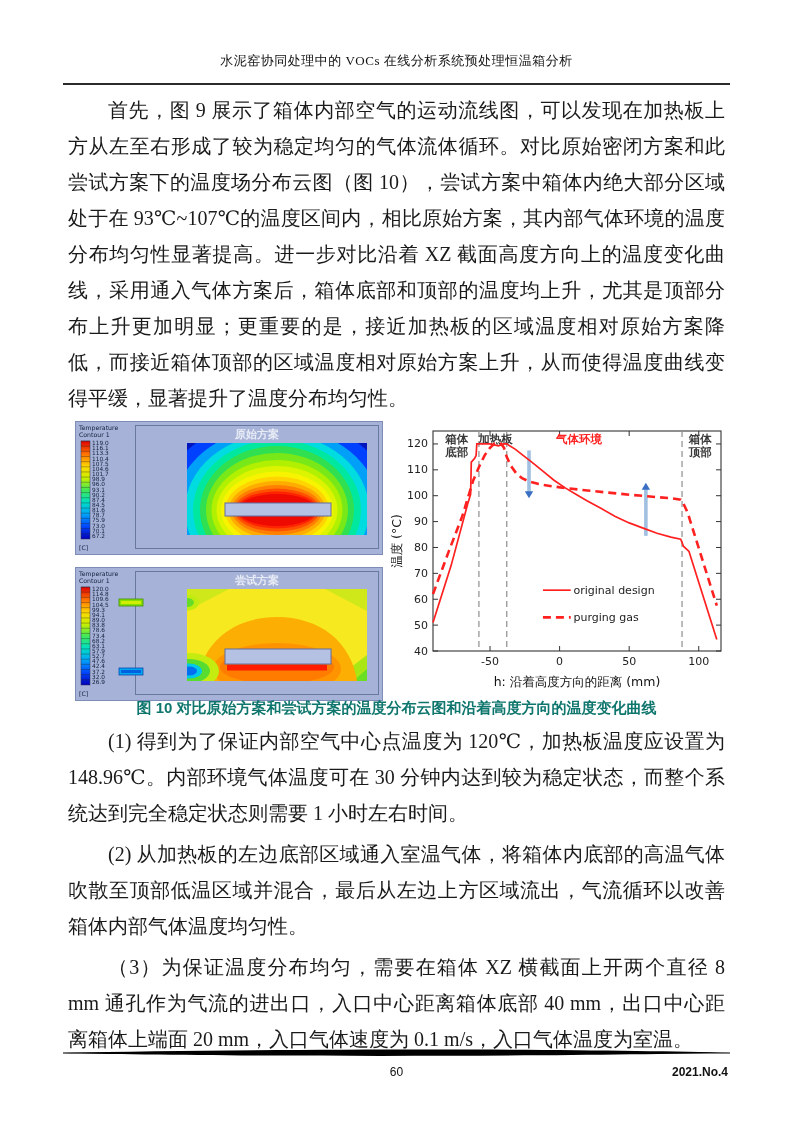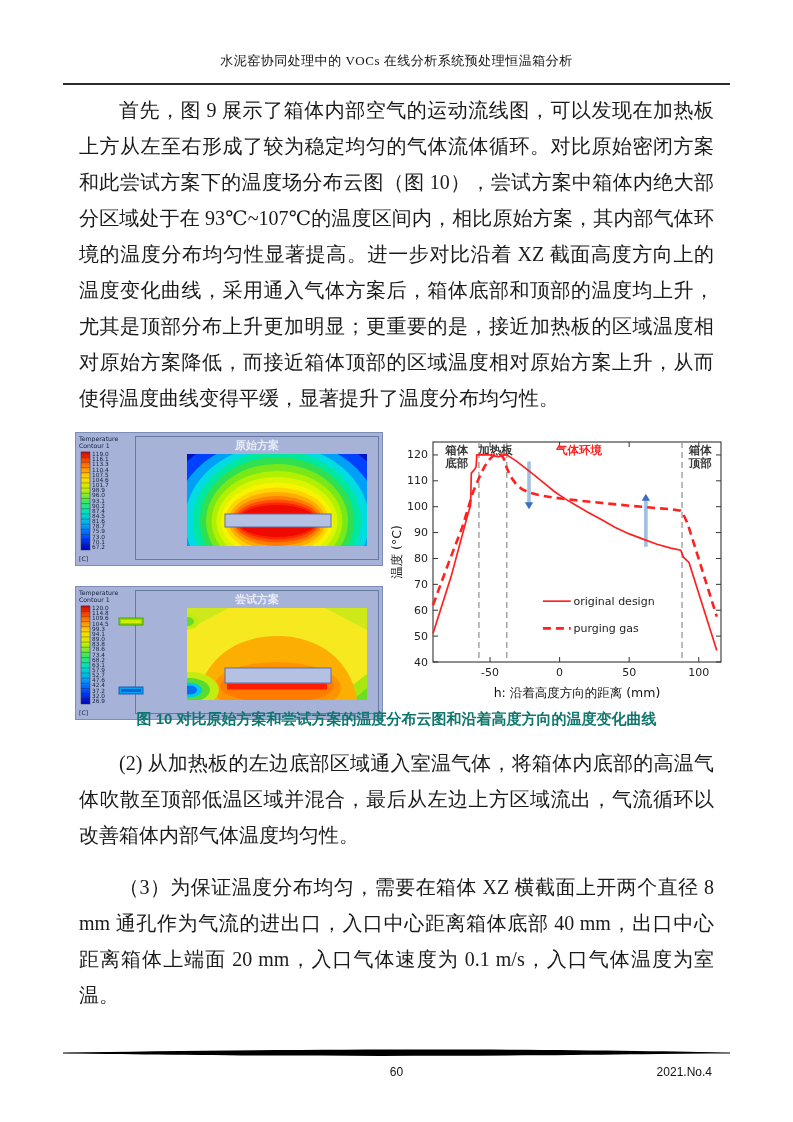--- a/index.html
+++ b/index.html
@@ -1,35 +1,35 @@
 <!DOCTYPE html>
 <html><head>
 <meta charset="utf-8">
 <style>
   html,body{margin:0;padding:0;background:#888;}
   .page{position:relative;width:793px;height:1122px;background:#ffffff;margin:0 auto;overflow:hidden;
         font-family:"Liberation Serif","DejaVu Serif",serif;color:#1a1a1a;padding-left:39px;}
   .content{position:absolute;left:63px;width:667px;top:0;}
   .header-title{margin-top:52px;text-align:center;font-size:13px;letter-spacing:.5px;color:#111;}
   .header-rule{margin-top:13px;border-top:2px solid #2b2b2b;height:0;}
-  p.para{font-size:20px;line-height:36px;text-align:justify;text-indent:2em;margin:16px;}
+  p.para{font-size:20px;line-height:36px;text-align:justify;text-indent:2em;margin:5px;}
   #p1{margin-top:7px;}
   .figure{margin-top:0;height:272px;display:flex;align-items:flex-start;padding-left:12px;}
-  .panels{display:flex;flex-direction:column;gap:20px;width:308px;flex:none;}
+  .panels{display:flex;flex-direction:column;gap:12px;width:308px;flex:none;}
   .panels svg{display:block;}
   .chart-wrap{flex:none;margin-left:6px;}
   svg text{font-family:"DejaVu Sans","Liberation Sans",sans-serif;}
   .caption{margin-top:6px;text-align:center;font-size:15px;font-weight:bold;
            font-family:"Liberation Sans","DejaVu Sans",sans-serif;color:#0f766e;}
   .after-fig{margin-top:8px;}
   .footer{position:absolute;left:63px;width:667px;top:1044px;}
   .footer-row{position:relative;margin-top:3px;height:16px;
               font-family:"Liberation Sans","DejaVu Sans",sans-serif;font-size:12px;color:#111;}
   .page-num{position:absolute;left:0;right:0;text-align:center;}
-  .issue{position:absolute;right:18px;}
+  .issue{position:absolute;right:2px;font-weight:bold;}
 </style>
 </head>
 <body>
 
 <div class="page">
   <div class="content">
     <div class="header-title">水泥窑协同处理中的 VOCs 在线分析系统预处理恒温箱分析</div>
     <div class="header-rule"></div>
 
     <p class="para" id="p1">首先，图 9 展示了箱体内部空气的运动流线图，可以发现在加热板上方从左至右形成了较为稳定均匀的气体流体循环。对比原始密闭方案和此尝试方案下的温度场分布云图（图 10），尝试方案中箱体内绝大部分区域处于在 93℃~107℃的温度区间内，相比原始方案，其内部气体环境的温度分布均匀性显著提高。进一步对比沿着 XZ 截面高度方向上的温度变化曲线，采用通入气体方案后，箱体底部和顶部的温度均上升，尤其是顶部分布上升更加明显；更重要的是，接近加热板的区域温度相对原始方案降低，而接近箱体顶部的区域温度相对原始方案上升，从而使得温度曲线变得平缓，显著提升了温度分布均匀性。</p>
@@ -267,20 +267,21 @@
             <line x1="153.91304347826087" y1="196.35294117647058" x2="181.73913043478262" y2="196.35294117647058" stroke="#ff2020" stroke-width="2.6" stroke-dasharray="8,5"></line>
             <text x="184.52173913043478" y="200.35294117647058" font-size="11" fill="#222">purging gas</text>
             <text x="188" y="265" text-anchor="middle" font-size="12.5" fill="#111">h: 沿着高度方向的距离 (mm)</text>
             <text x="12" y="120" text-anchor="middle" font-size="12.5" fill="#111" transform="rotate(-90 12 120)">温度 (°C)</text>
           </svg>
       </div>
     </div>
 
     <div class="caption">图 10 对比原始方案和尝试方案的温度分布云图和沿着高度方向的温度变化曲线</div>
 
+    <p class="para">(1) 得到为了保证内部空气中心点温度为 120℃，加热板温度应设置为 148.96℃。内部环境气体温度可在 30 分钟内达到较为稳定状态，而整个系统达到完全稳定状态则需要 1 小时左右时间。</p>
     <p class="para">(2) 从加热板的左边底部区域通入室温气体，将箱体内底部的高温气体吹散至顶部低温区域并混合，最后从左边上方区域流出，气流循环以改善箱体内部气体温度均匀性。</p>
     <p class="para">（3）为保证温度分布均匀，需要在箱体 XZ 横截面上开两个直径 8 mm 通孔作为气流的进出口，入口中心距离箱体底部 40 mm，出口中心距离箱体上端面 20 mm，入口气体速度为 0.1 m/s，入口气体温度为室温。</p>
   </div>
 
   <div class="footer">
     <svg width="667" height="10" viewBox="0 0 667 10">
       <line x1="0" y1="5" x2="667" y2="5" stroke="#000" stroke-width="1.1"></line>
       <path d="M0,5 C120,2.4 300,1.2 410,1.6 C520,2 612,3.4 667,4.6 C560,7.4 360,8.6 200,7.6 C120,7.1 40,6.1 0,5 Z" fill="#000"></path>
     </svg>
     <div class="footer-row">

